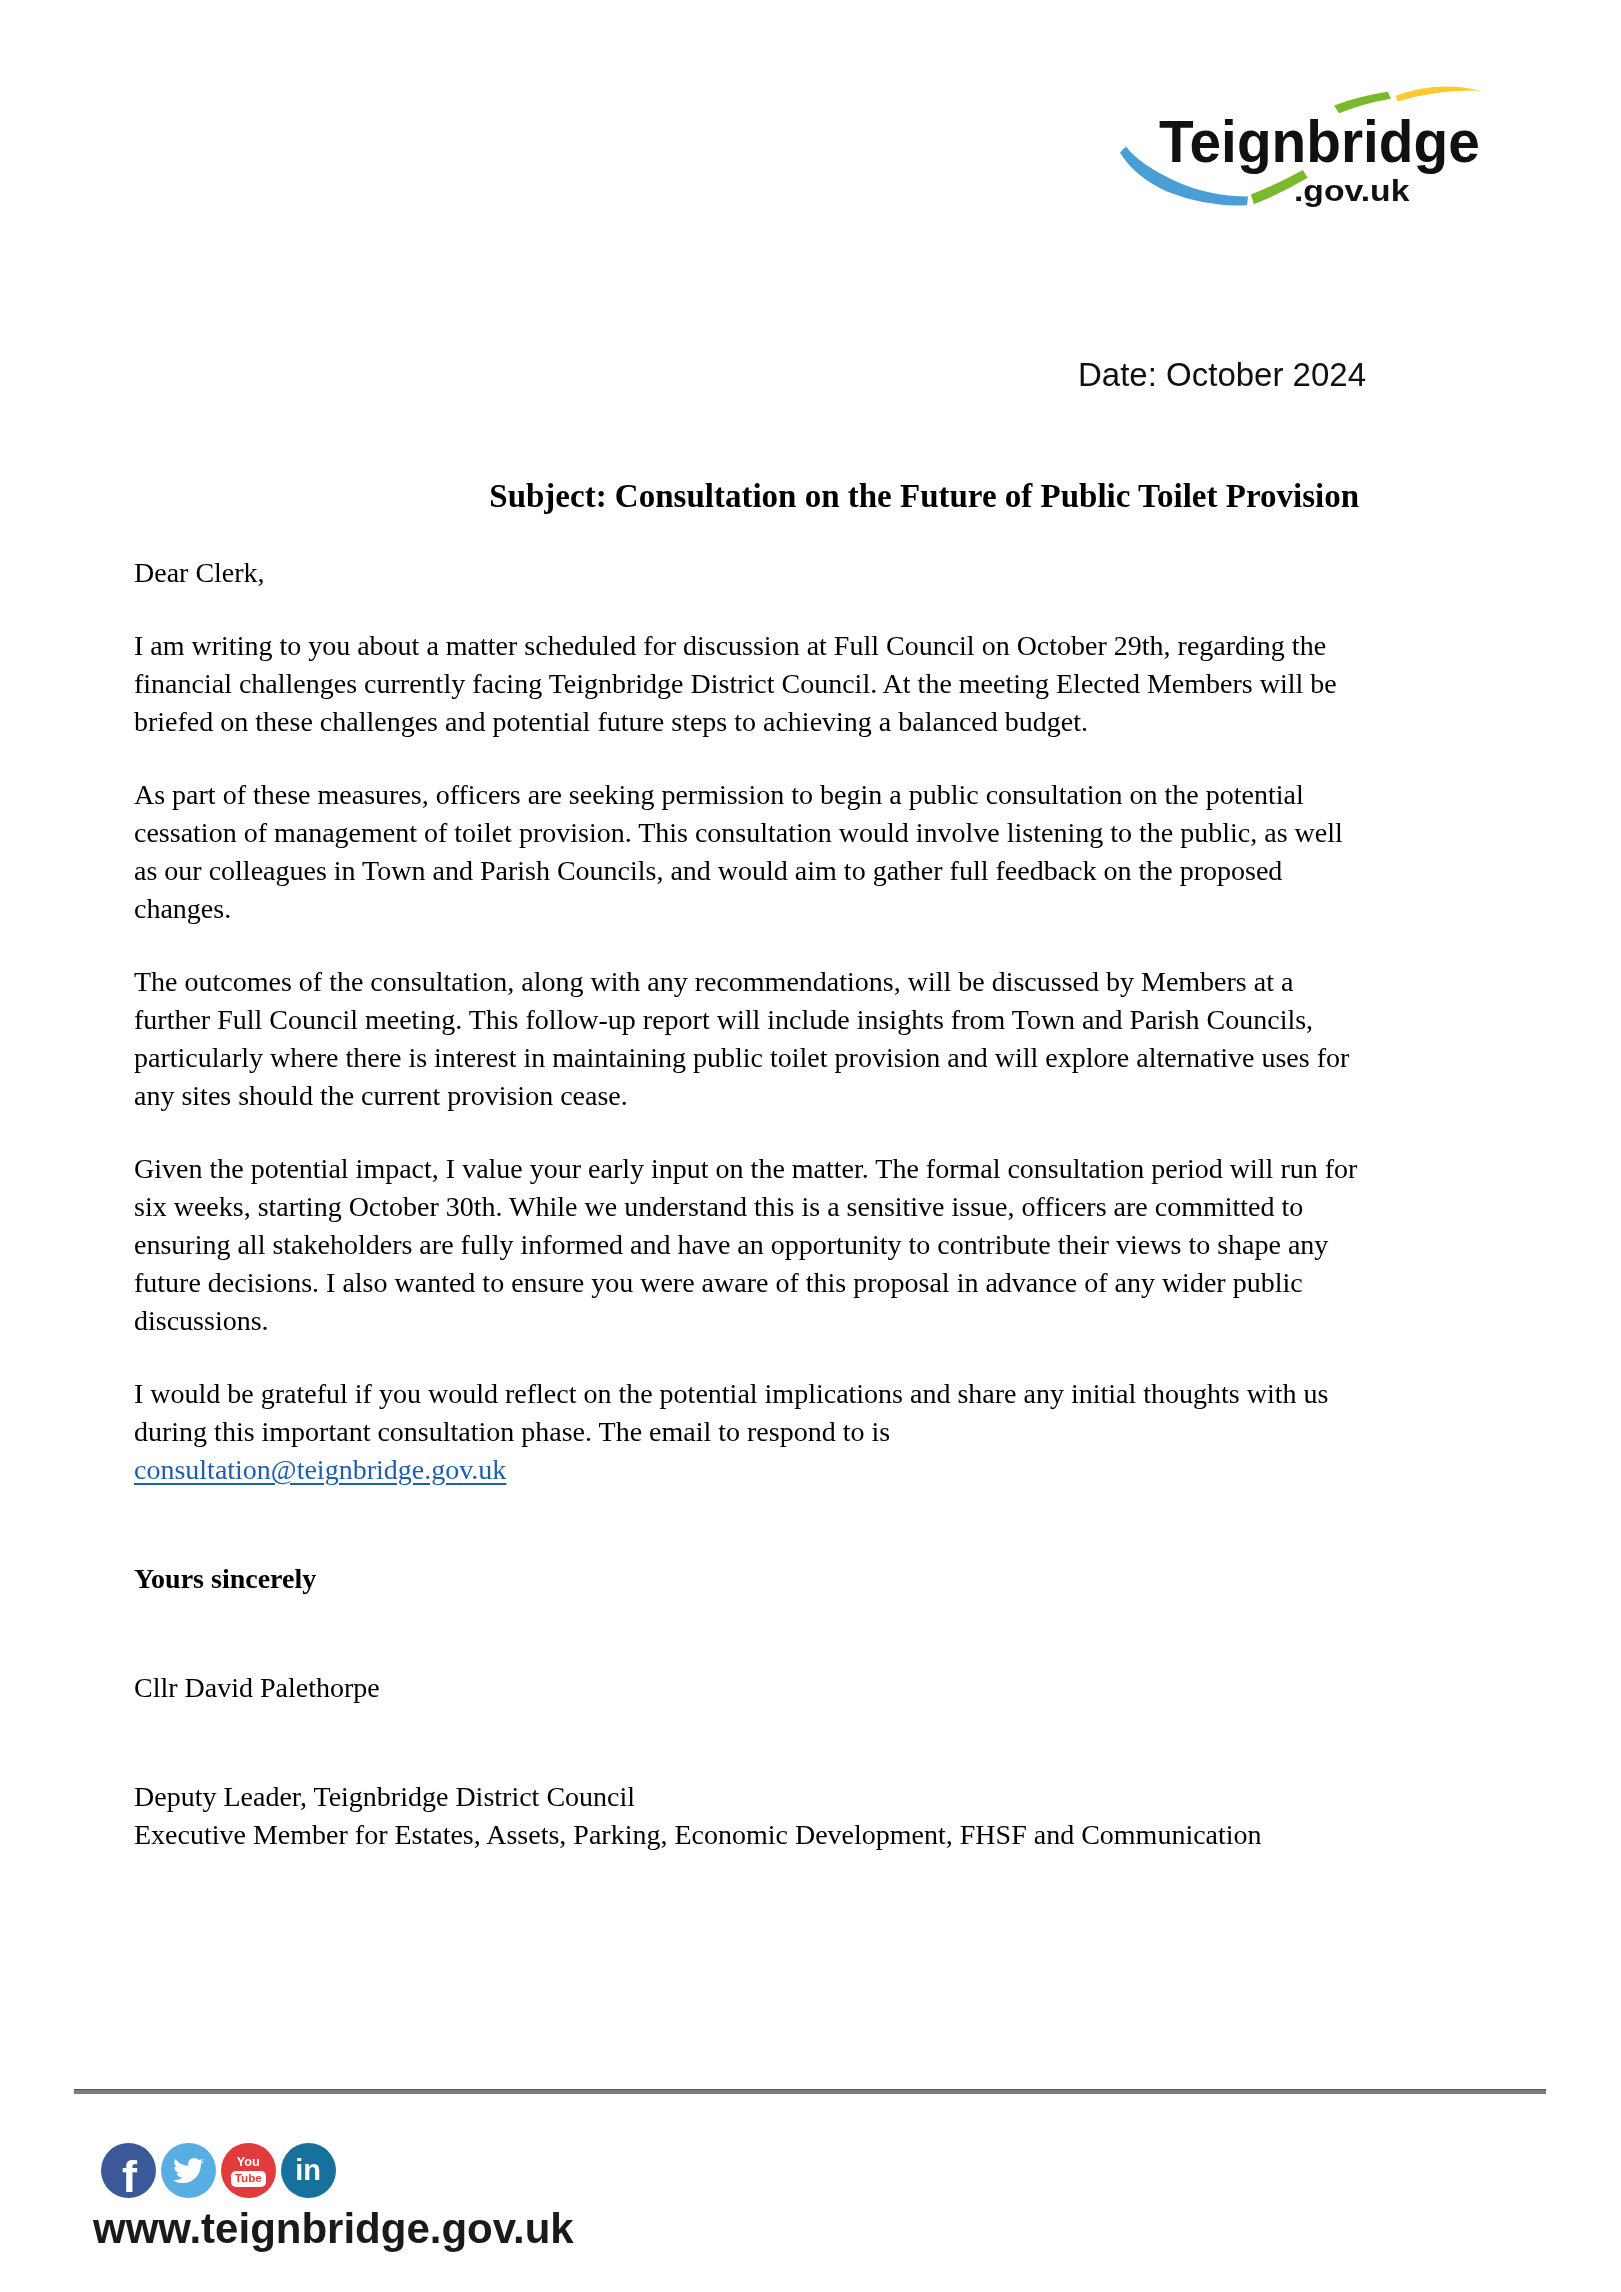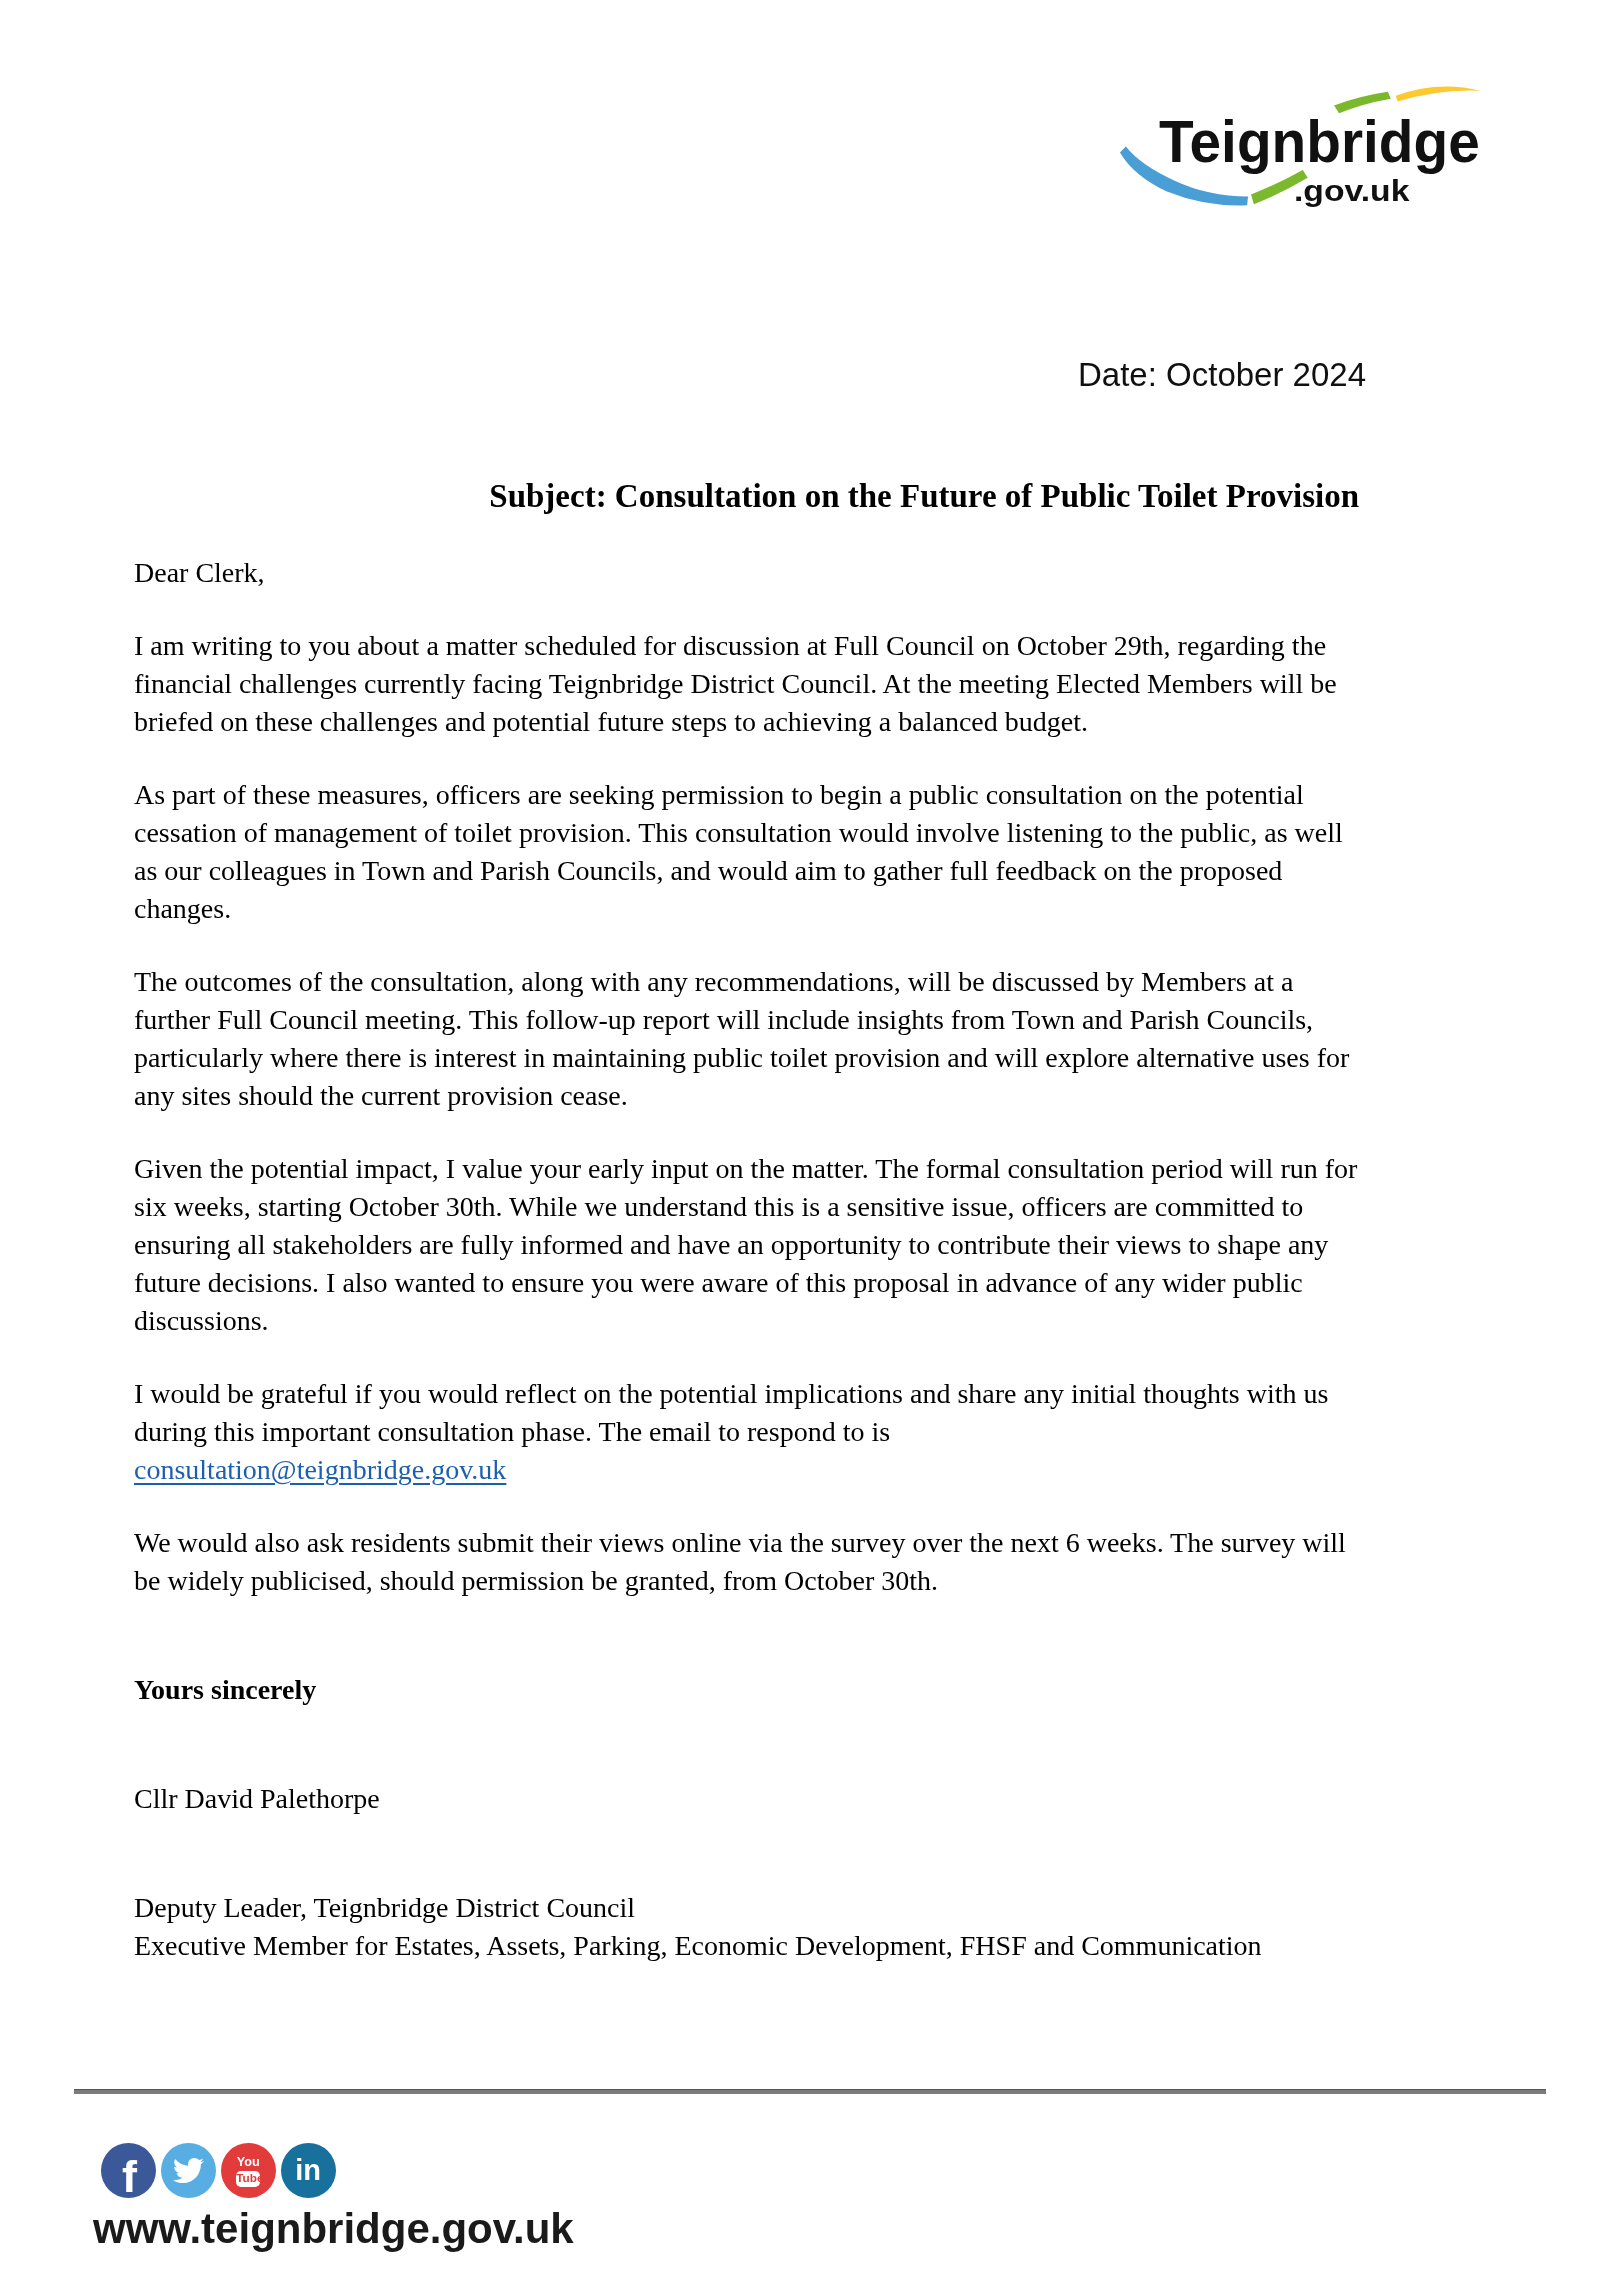--- a/index.html
+++ b/index.html
@@ -60,21 +60,21 @@
     transform:translate(1px,5.9px);
   }
   .in-glyph{color:#fff;font-weight:bold;font-size:29px;line-height:29px;}
   .yt-you{
     color:#fff;font-weight:bold;font-size:12.7px;line-height:12.7px;
     display:block;text-align:left;margin-top:2px;
   }
   .yt-tube{
     display:block;background:#fff;color:#e23b3c;
     font-weight:bold;font-size:11.8px;line-height:15.7px;
-    width:24px;text-align:right;border-radius:4.9px;margin-top:2px;
+    width:35px;text-align:center;border-radius:4.9px;margin-top:2px;
   }
   .website-url{
     position:absolute;left:93px;top:2205px;
     font-family:"Liberation Sans", sans-serif;
     font-weight:bold;font-size:42px;color:#1a1a1a;
   }
 </style>
 </head>
 <body>
 
@@ -102,21 +102,20 @@
     <p>I am writing to you about a matter scheduled for discussion at Full Council on October 29th, regarding the financial challenges currently facing Teignbridge District Council. At the meeting Elected Members will be briefed on these challenges and potential future steps to achieving a balanced budget.</p>
     <p>As part of these measures, officers are seeking permission to begin a public consultation on the potential cessation of management of toilet provision. This consultation would involve listening to the public, as well as our colleagues in Town and Parish Councils, and would aim to gather full feedback on the proposed changes.</p>
     <p>The outcomes of the consultation, along with any recommendations, will be discussed by Members at a further Full Council meeting. This follow-up report will include insights from Town and Parish Councils, particularly where there is interest in maintaining public toilet provision and will explore alternative uses for any sites should the current provision cease.</p>
     <p>Given the potential impact, I value your early input on the matter. The formal consultation period will run for six weeks, starting October 30th. While we understand this is a sensitive issue, officers are committed to ensuring all stakeholders are fully informed and have an opportunity to contribute their views to shape any future decisions. I also wanted to ensure you were aware of this proposal in advance of any wider public discussions.</p>
 
     <p>
       <span>I would be grateful if you would reflect on the potential implications and share any initial thoughts with us during this important consultation phase. The email to respond to is</span>
       <a href="#" class="email-link">consultation@teignbridge.gov.uk</a>
     </p>
 
-    <p>We would also ask residents submit their views online via the survey over the next 6 weeks. The survey will be widely publicised, should permission be granted, from October 30th.</p>
 
     <p class="closing">Yours sincerely</p>
 
     <p class="signatory">Cllr David Palethorpe</p>
 
     <p class="role"><span>Deputy Leader, Teignbridge District Council</span><br><span>Executive Member for Estates, Assets, Parking, Economic Development, FHSF and Communication</span></p>
   </div>
 
   <div class="footer-divider"></div>
 

